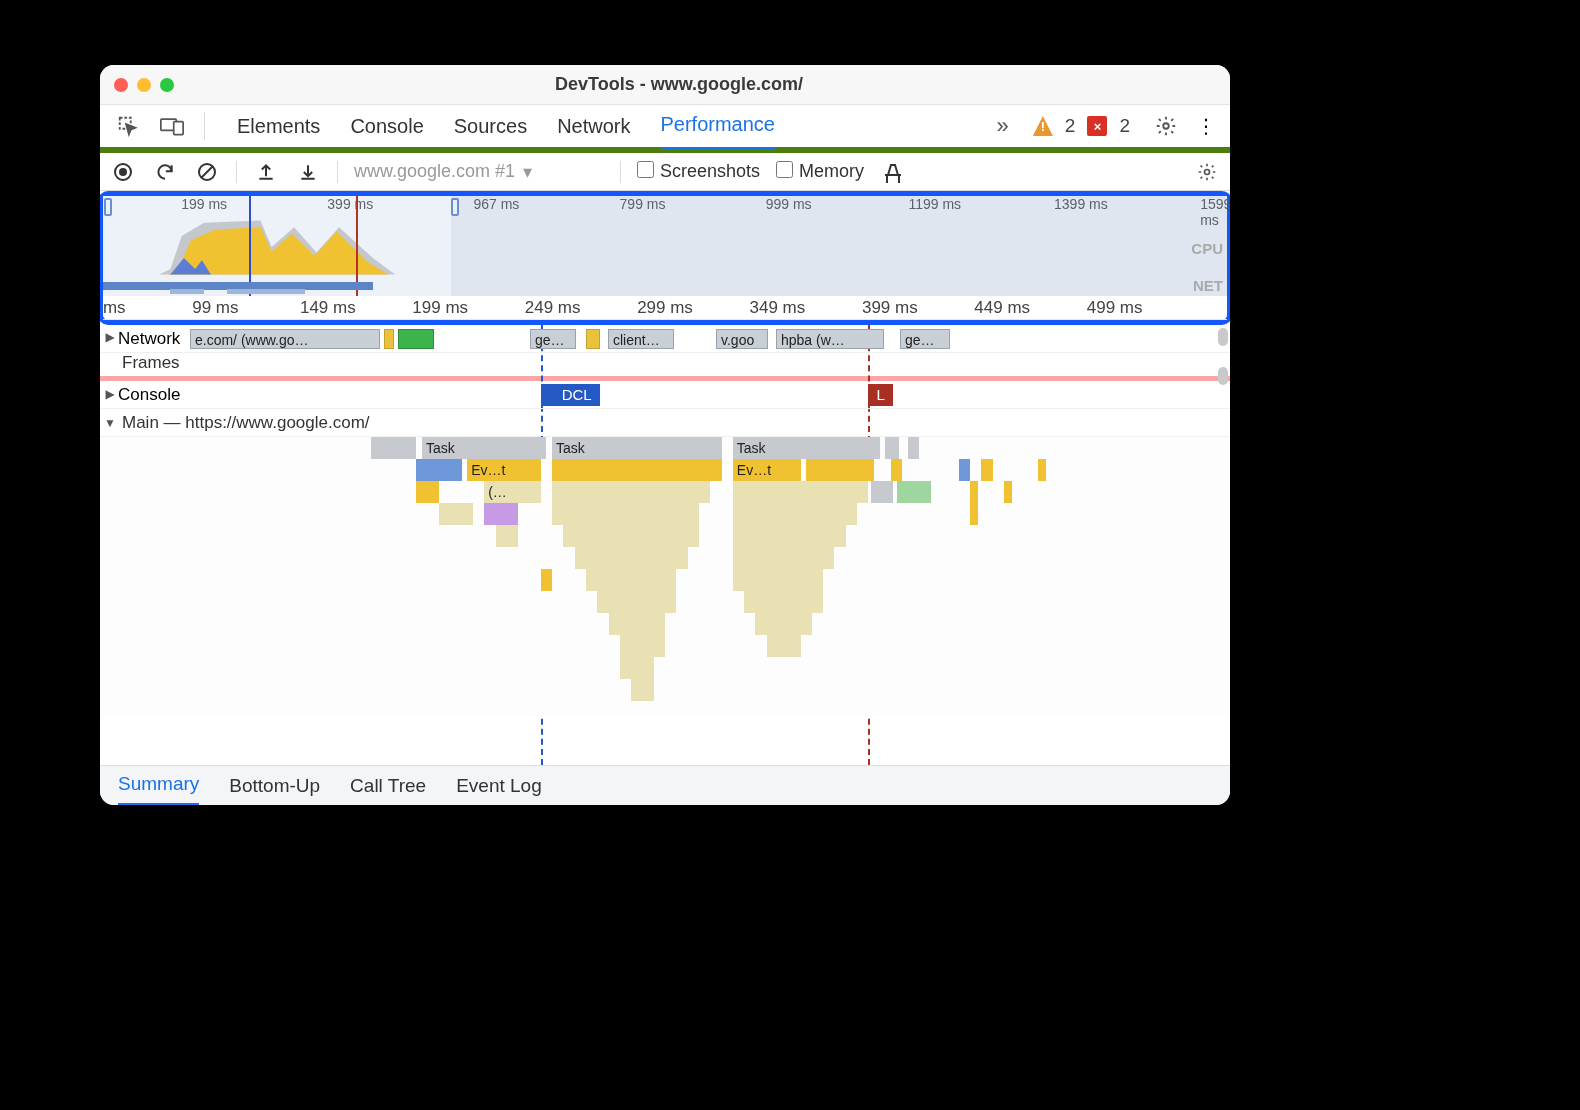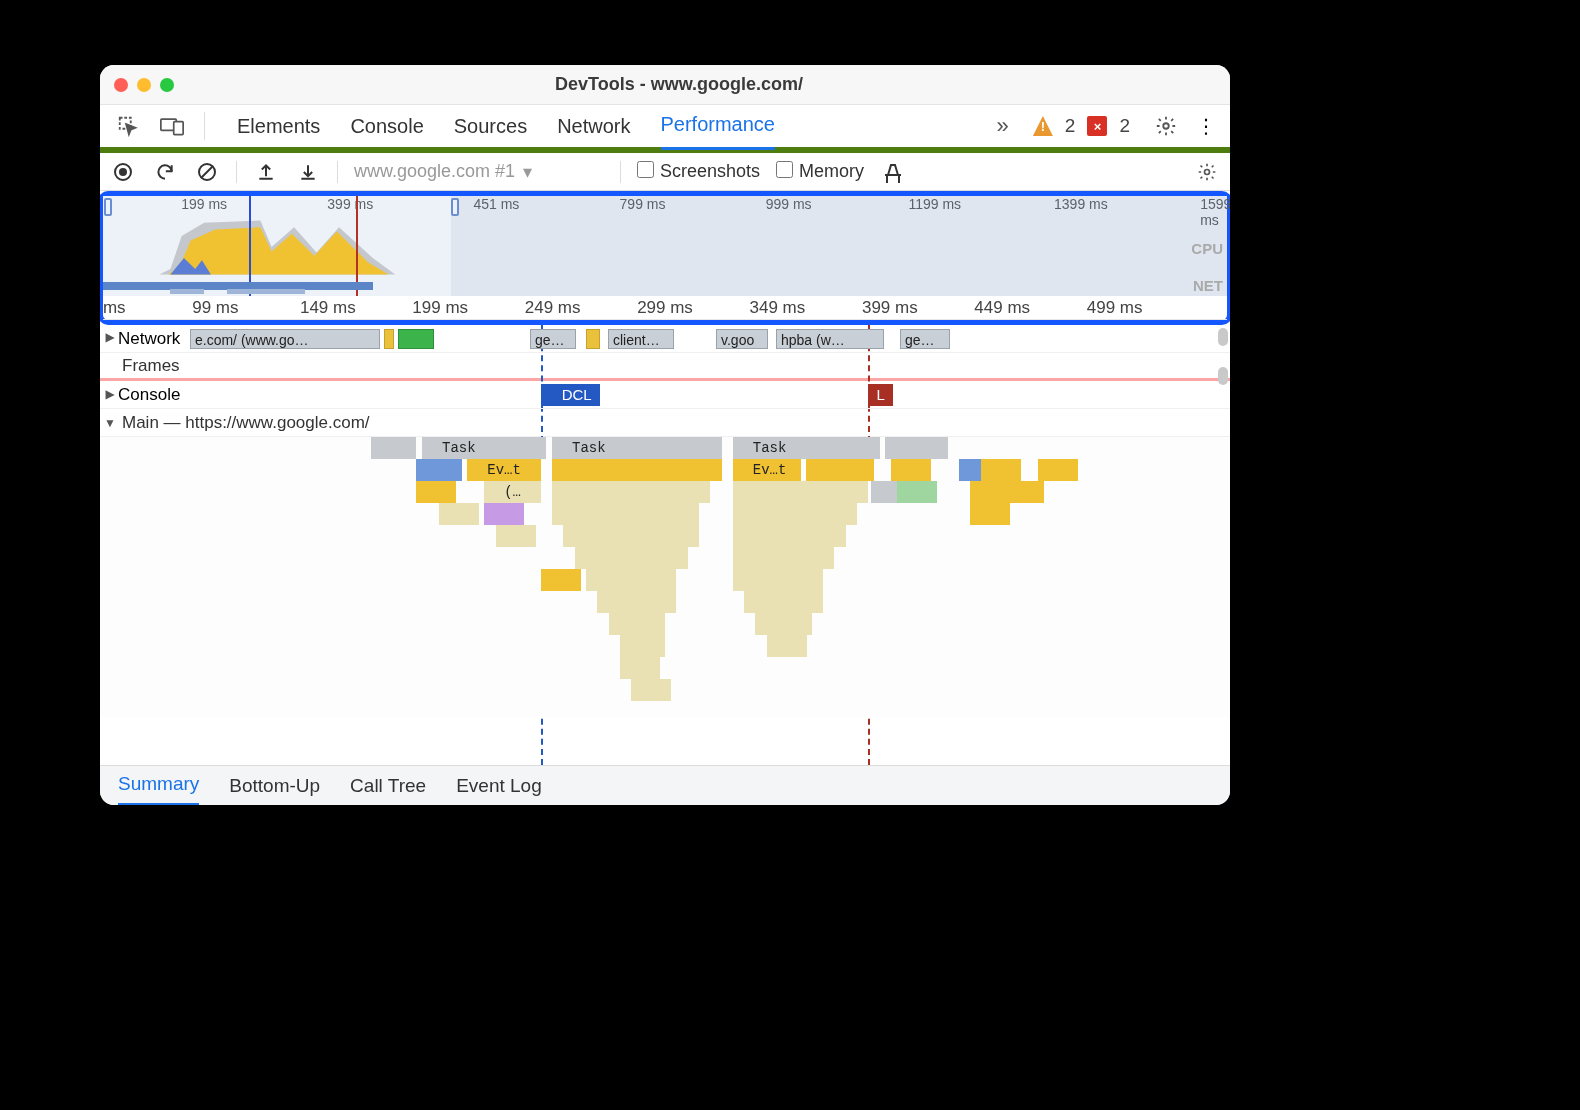--- a/index.html
+++ b/index.html
@@ -41,33 +41,33 @@
   .ov-chart { position:absolute; left:0; right:0; top:18px; bottom:16px; }
   .ov-sel { position:absolute; top:0; bottom:0; background:rgba(140,170,210,0.16); }
   .ov-sel.dim { background:rgba(110,140,180,0.22);}
   .ov-handle { position:absolute; top:2px; width:8px; height:18px; border:2px solid #6a8ecf; border-radius:2px; background:#eaf1ff; cursor:ew-resize;}
   .ov-line-blue{position:absolute; top:0; bottom:0; width:2px; background:#2b4ed0;}
   .ov-line-red{position:absolute; top:0; bottom:0; width:2px; background:#b33224;}
   .ov-net-bar{position:absolute; bottom:6px; height:8px; background:#5b85c6;}
   .ruler2 { height:24px; position:relative; font-size:17px; color:#444; border-bottom:1px solid #e7e7e7;}
   .ruler2 span{position:absolute; transform:translateX(-50%); top:2px;}
   .tracks { flex:1; position:relative; overflow:hidden; font-size:17px;}
-  .track-row { display:flex; height:28px; align-items:center; border-bottom:3px solid #fca5a5;}
+  .track-row { display:flex; height:28px; border-bottom:5px solid #fca5a5;}
   .exp{ width:20px; text-align:center; color:#555; cursor:pointer; font-size:12px;}
   .track-label{ padding:0 2px; color:#333;}
   .net-lane { position:relative; height:28px; border-bottom:1px solid #f0f0f0;}
   .nb{position:absolute; top:4px; height:20px; background:#c9cfd6; color:#222; font-size:14px; line-height:20px; padding:0 4px; overflow:hidden; white-space:nowrap; border:1px solid #9aa2ab;}
   .nb.grn{background:#3cb44b; color:#fff; border-color:#2d8f3a;}
   .nb.yel{background:#eac13a; border-color:#c6a030;}
   .timing-row{position:relative; height:28px; border-bottom:1px solid #f0f0f0;}
   .badge{position:absolute; top:3px; height:22px; padding:0 8px; color:#fff; font-size:15px; line-height:22px; font-weight:500;}
   .badge.dcl{background:#2458c2;padding-left:21px;} .badge.l{background:#a82f24;}
   .main-row{display:flex; align-items:center; height:28px; border-bottom:1px solid #f0f0f0;}
   .flame{position:relative; height:280px; background:#fdfdfd;}
-  .fb{position:absolute; height:22px; color:#222; font-size:14px; line-height:22px; padding:0 20px; overflow:hidden; white-space:nowrap;font-family:Liberation Mono, monospace;}
+  .fb{position:absolute; height:22px; color:#222; font-size:14px; line-height:22px; padding:0 4px; overflow:hidden; white-space:nowrap;}
   .c-gray{background:#c6c9cd;} .c-yel{background:#f0c232;} .c-yel2{background:#e9e1b4;} .c-blue{background:#6f98db;} .c-pur{background:#c79ae6;} .c-grn{background:#9fd59f;}
   .vline-b{position:absolute; top:0; bottom:0; width:0; border-left:2px dashed #2458c2;}
   .vline-r{position:absolute; top:0; bottom:0; width:0; border-left:2px dashed #a82f24;}
   .bottom-tabs{height:40px; border-top:1px solid #dcdcdc; background:#f3f5f7; display:flex; align-items:center; gap:30px; padding:0 18px; font-size:19px; color:#333;}
   .btab{height:40px; display:flex; align-items:center; cursor:pointer;}
   .btab.active{color:#1a73e8; border-bottom:3px solid #1a73e8;}
   .scr-nub{position:absolute; right:2px; width:10px; height:18px; border-radius:5px; background:#c9c9c9;}
   svg{display:block;}
 </style>
 </head>
@@ -177,21 +177,21 @@
           <path d="M12 2v3M12 19v3M4.2 4.2l2.1 2.1M17.7 17.7l2.1 2.1M2 12h3M19 12h3M4.2 19.8l2.1-2.1M17.7 6.3l2.1-2.1"></path>
         </svg>
       </div>
   </div>
 
   <div class="overview-wrap">
     <div class="overview">
       <div class="ov-ruler">
         <span style="left:9%">199 ms</span>
         <span style="left:22%">399 ms</span>
-        <span style="left:35%">451 ms</span>
+        <span style="left:35%">967 ms</span>
         <span style="left:48%">799 ms</span>
         <span style="left:61%">999 ms</span>
         <span style="left:74%">1199 ms</span>
         <span style="left:87%">1399 ms</span>
         <span style="left:99%">1599 ms</span>
       </div>
       <div class="ov-sel dim" style="left:31%; right:0;"></div>
       <div class="ov-sel" style="left:0; width:31%;"></div>
       <div class="ov-handle" style="left:1px"></div>
       <div class="ov-handle" style="left:31%"></div>

